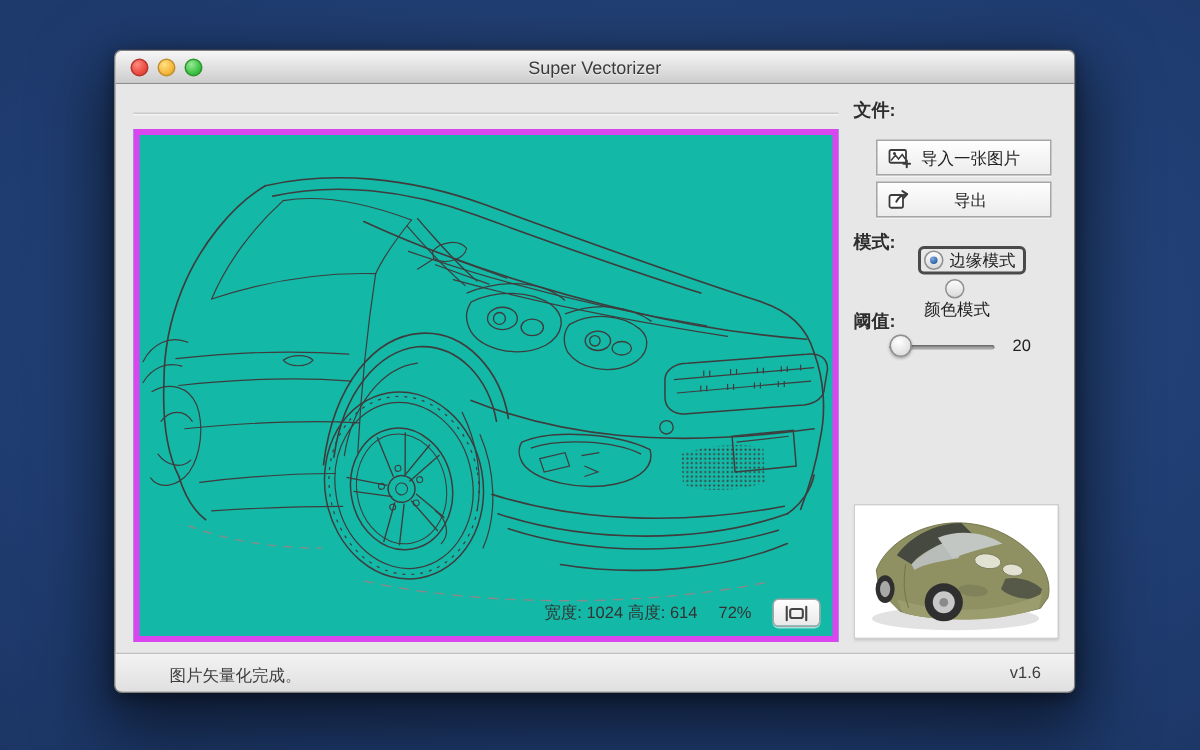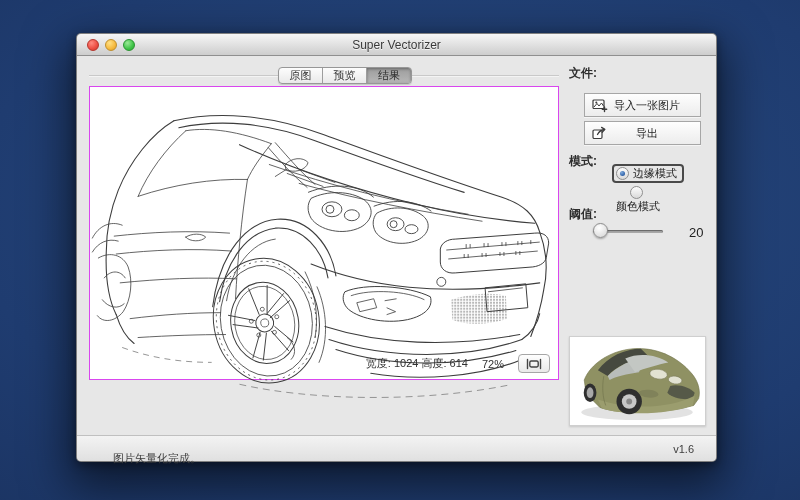--- a/index.html
+++ b/index.html
@@ -51,22 +51,22 @@
     text-shadow:0 1px 0 rgba(255,255,255,.6);
   }
   .seg:last-child { border-right:none; }
   .seg.selected {
     background:linear-gradient(#9d9d9d,#b7b7b7);
     box-shadow:inset 0 1px 3px rgba(0,0,0,.35);
     color:#2c2c2c; text-shadow:none;
   }
 
   .canvas {
-    position:absolute; left:12px; top:52px; width:470px; height:294px;
-    background:#ffffff; border:1px solid #d946ef;
+    position:absolute; left:12px; top:52px; width:470px; height:342px;
+    background:#14b8a6; border:4px solid #d946ef;
   }
   .car-svg { position:absolute; left:0; top:0; width:468px; height:340px; }
   .canvas-status {
     position:absolute; right:8px; bottom:6px; display:flex; align-items:center;
     font-size:11px; color:#333;
   }
   .canvas-status .dim { margin-right:14px; }
   .canvas-status .pct { margin-right:14px; }
   .fit-btn {
     width:32px; height:19px; border:1px solid #a6a6a6; border-radius:4px;
@@ -101,59 +101,54 @@
   .slider-row { position:absolute; left:516px; top:189px; width:110px; height:16px; }
   .slider-track {
     position:absolute; left:0; top:7px; width:70px; height:3px;
     background:#a8a8a8; border-radius:2px; box-shadow:inset 0 1px 1px rgba(0,0,0,.4);
   }
   .slider-knob {
     position:absolute; left:0; top:0; width:15px; height:15px; border-radius:50%;
     background:radial-gradient(circle at 40% 30%, #ffffff, #e0e0e0 70%, #cfcfcf);
     border:1px solid #8d8d8d; box-shadow:0 1px 2px rgba(0,0,0,.3);
   }
-  .slider-value { position:absolute; left:96px; top:2px; font-size:13px; color:#222; }
+  .slider-value { position:absolute; left:82px; top:2px; font-size:11px; color:#222; }
 
   .thumb {
     position:absolute; left:492px; top:302px; width:137px; height:90px;
     background:#fff; border:1px solid #cfcfcf; box-shadow:0 1px 2px rgba(0,0,0,.15);
   }
   .thumb svg { display:block; }
 
   .statusbar {
     position:absolute; left:0; right:0; bottom:0; height:26px;
     background:linear-gradient(#f3f3f3,#e0e0e0);
     border-top:1px solid #c0c0c0; border-radius:0 0 5px 5px;
     font-size:11px; color:#3d3d3d;
   }
-  .statusbar .msg { position:absolute; left:36px; top:15px; }
+  .statusbar .msg { position:absolute; left:36px; top:7px; }
   .statusbar .ver { position:absolute; right:22px; top:7px; }
 </style>
 </head>
 <body>
 
 <div class="desktop">
   <div class="window">
 
     <div class="titlebar">
       <div class="traffic">
         <span class="tl red"></span>
         <span class="tl yellow"></span>
         <span class="tl green"></span>
       </div>
       <div class="title">Super Vectorizer</div>
     </div>
 
     <div class="groove"></div>
 
-    <div class="segmented">
-      <div class="seg">原图</div>
-      <div class="seg">预览</div>
-      <div class="seg selected">结果</div>
-    </div>
 
     <div class="canvas">
       <svg class="car-svg" viewBox="0 0 470 342" xmlns="http://www.w3.org/2000/svg">
         <defs>
           <pattern id="stipple" width="3" height="3" patternUnits="userSpaceOnUse">
             <circle cx="1" cy="1" r="0.7" fill="#3d3d3d"></circle>
           </pattern>
         </defs>
 
         <g fill="none" stroke="#3d3d3d" stroke-width="1.1" stroke-linecap="round" stroke-linejoin="round">

